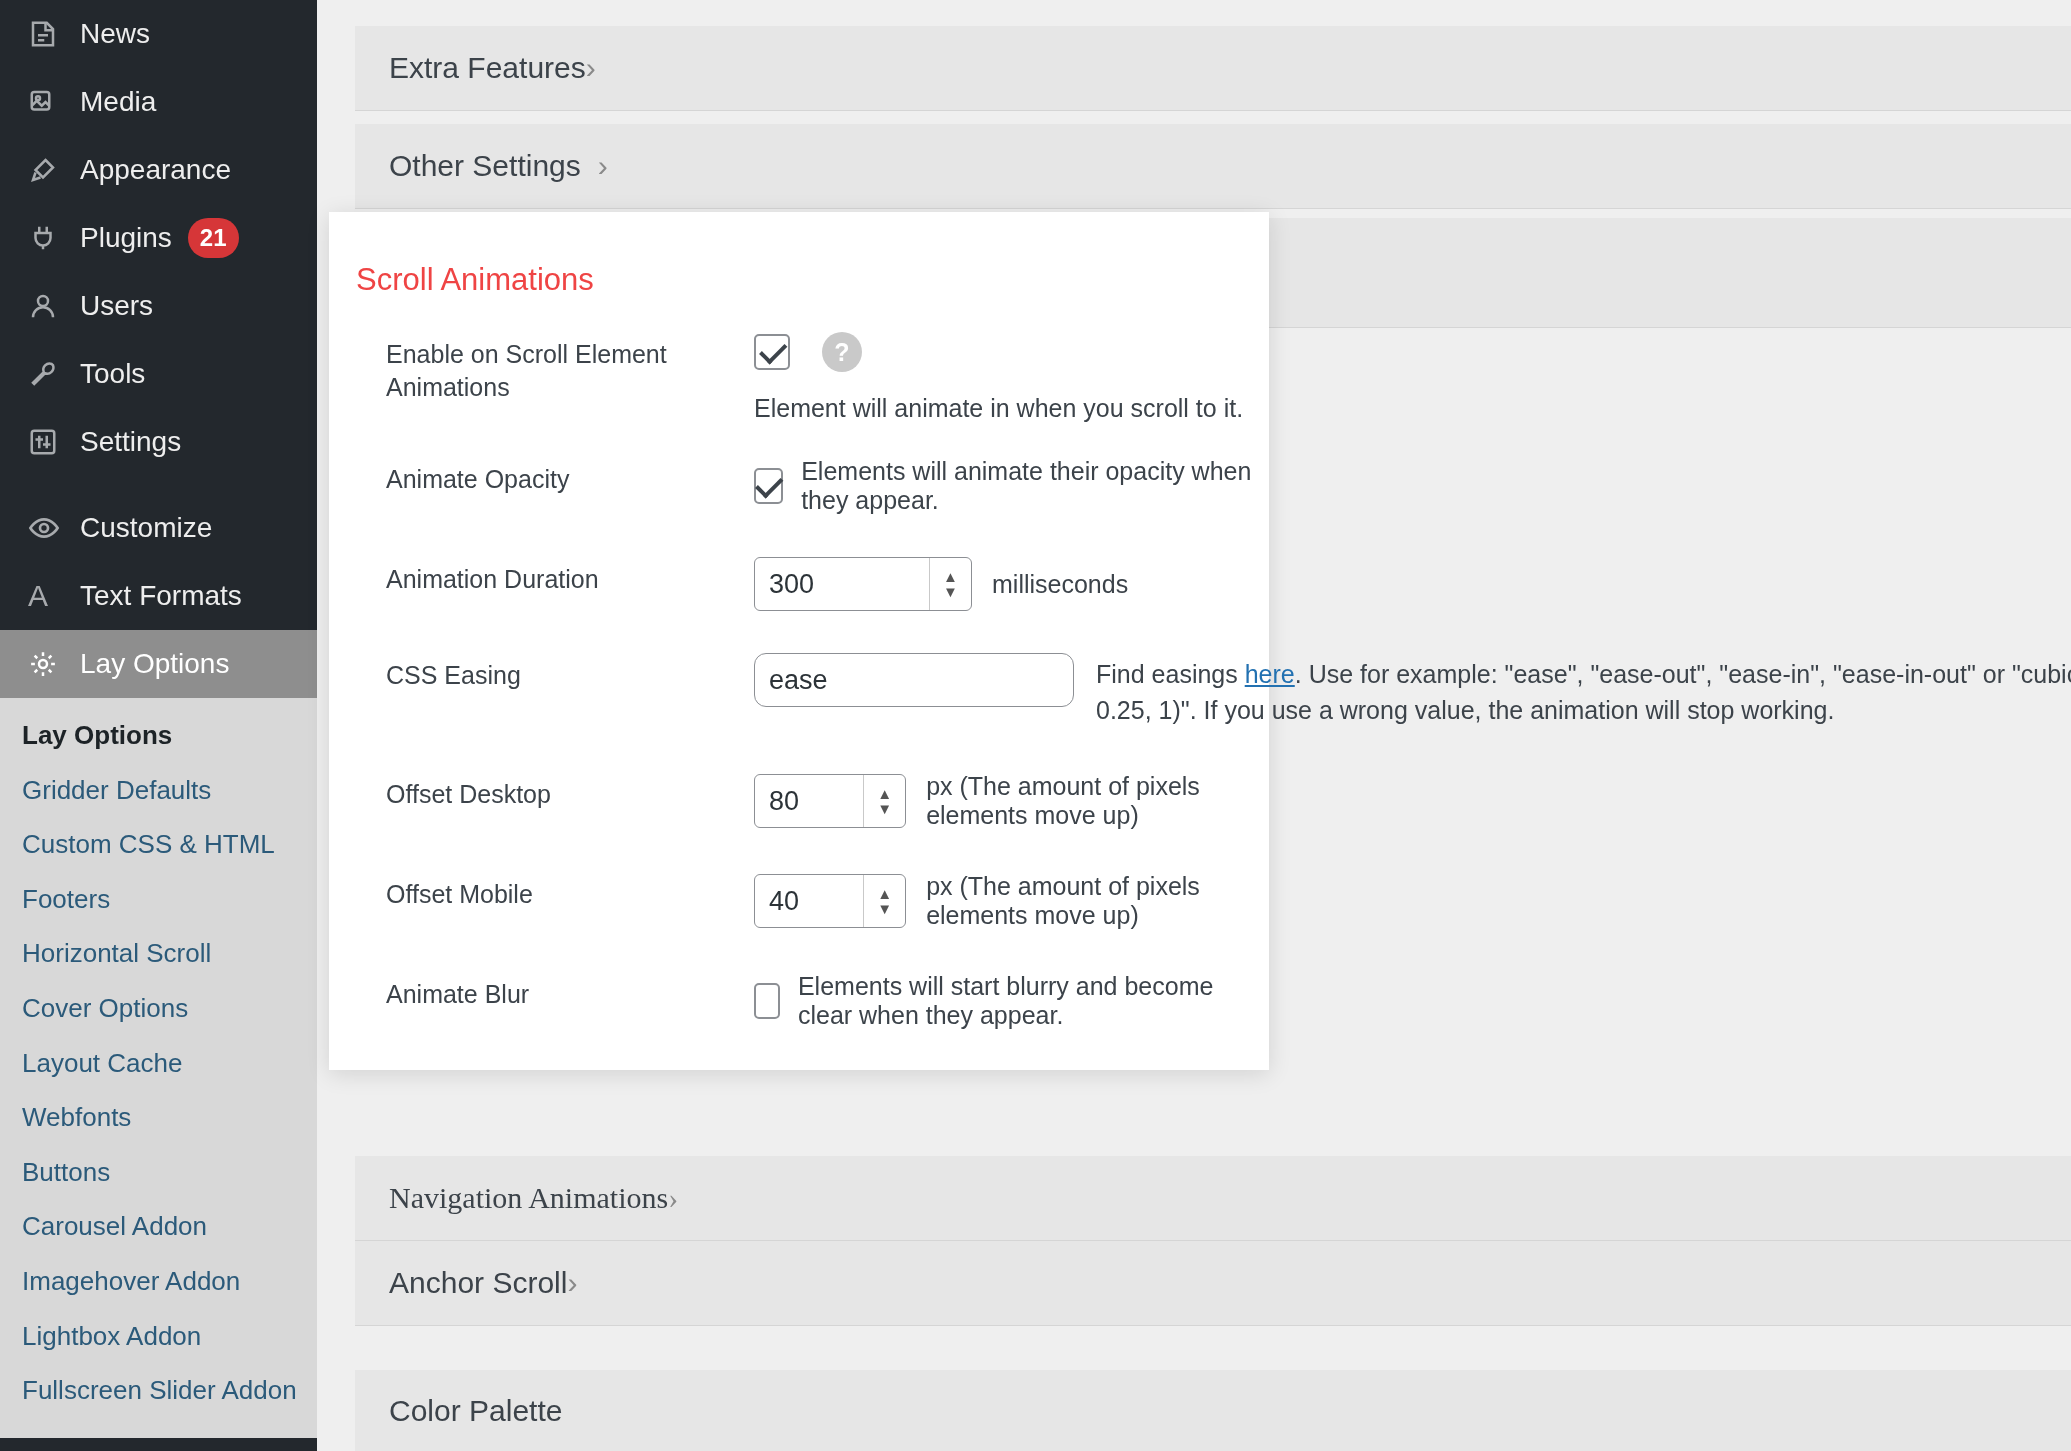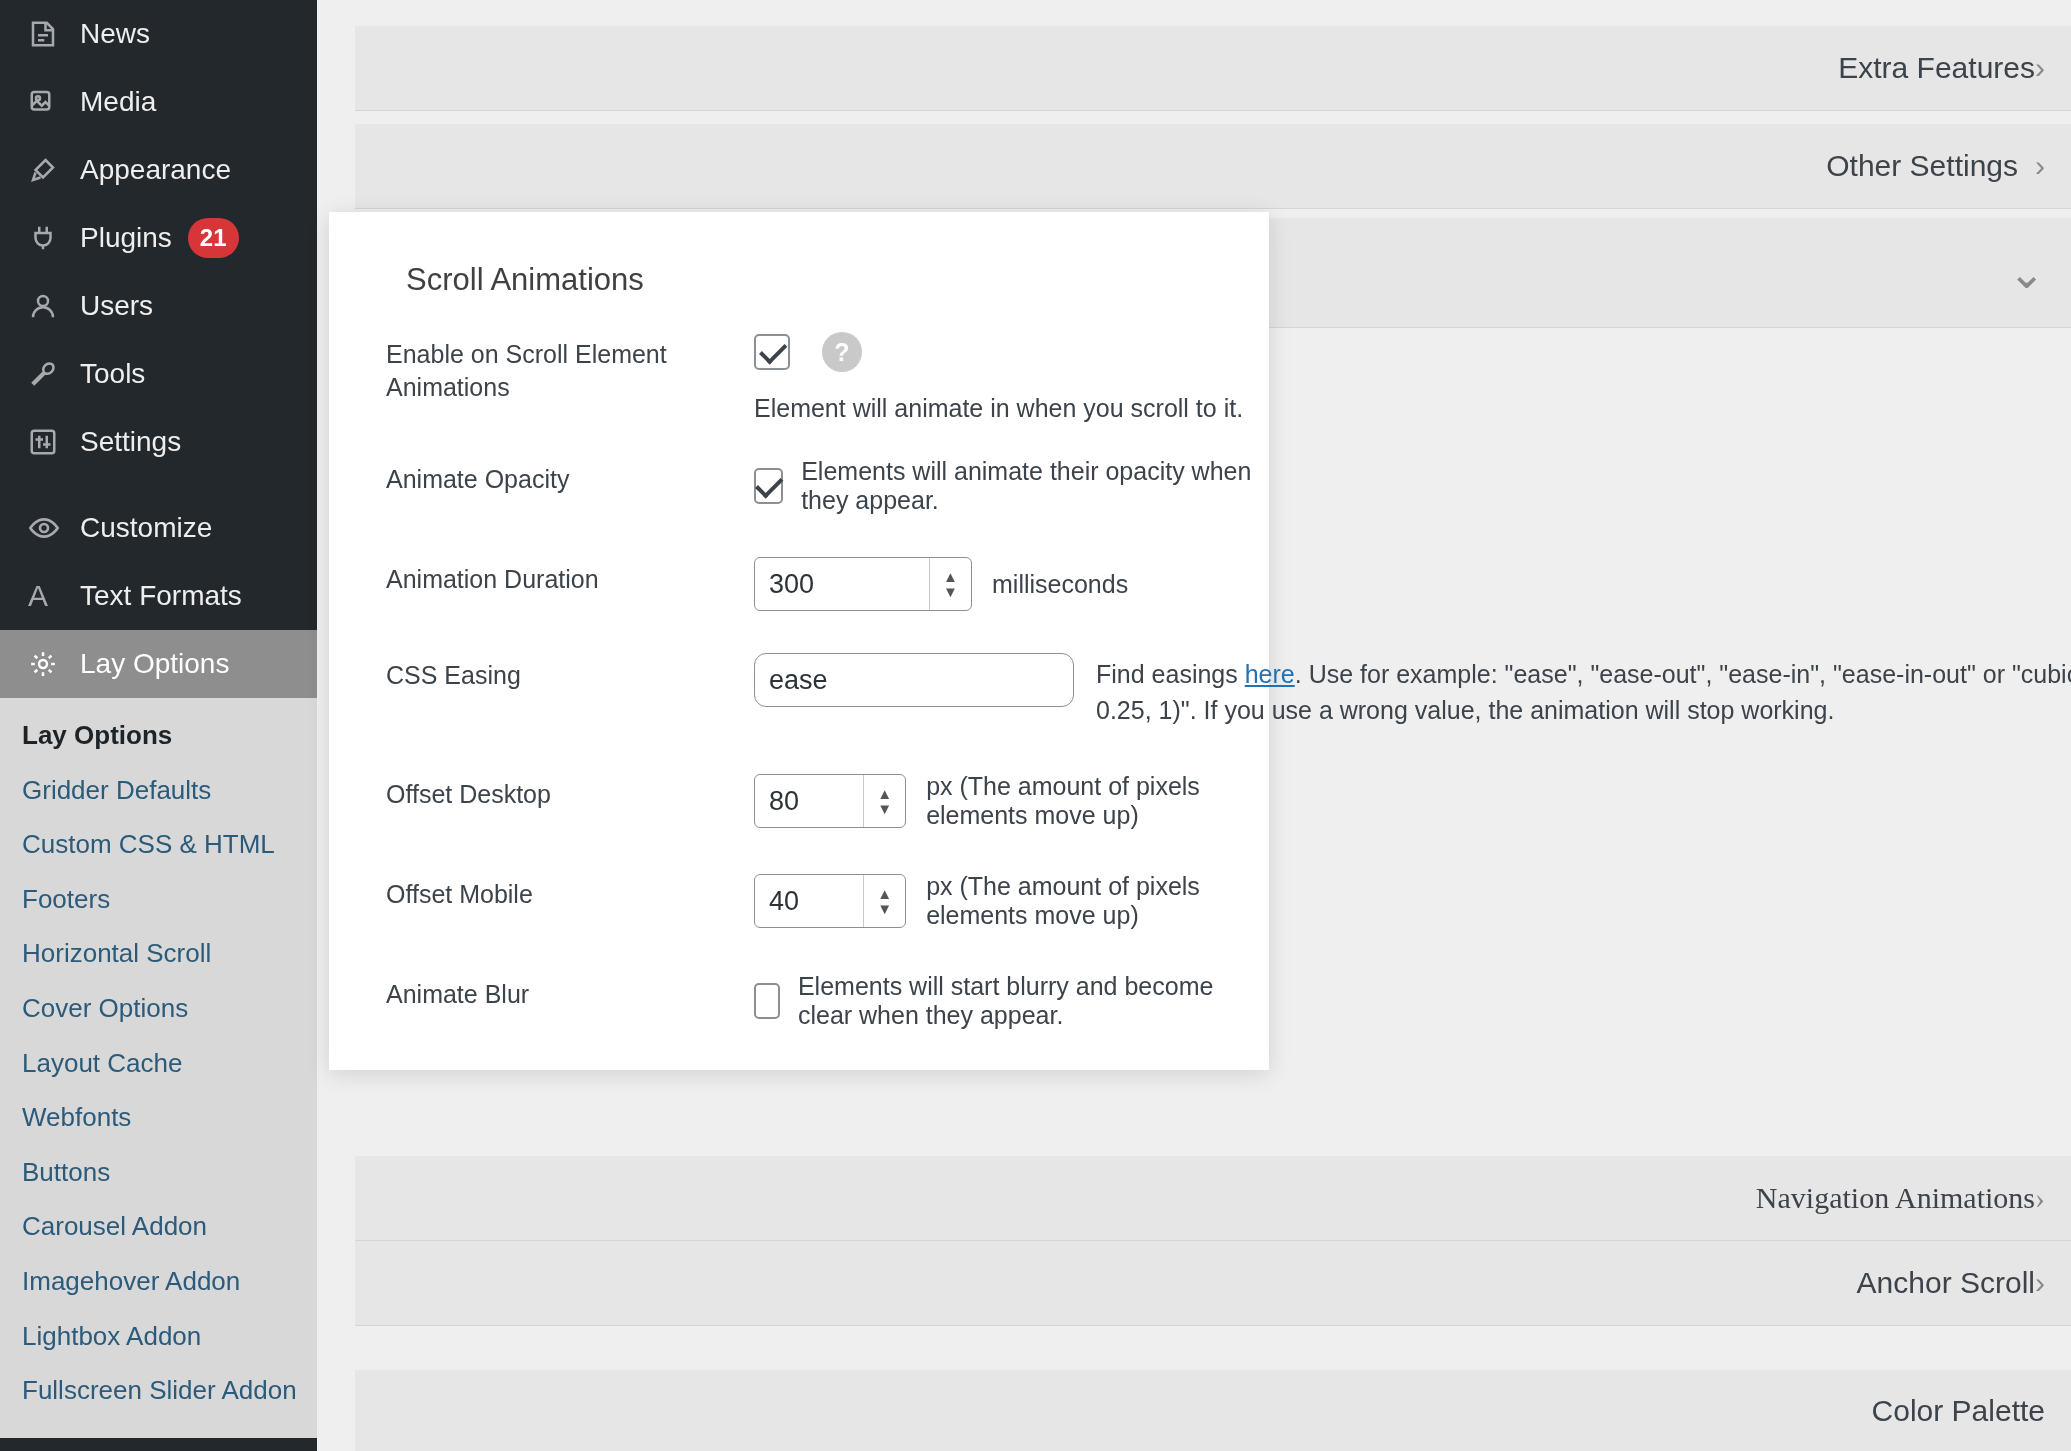--- a/index.html
+++ b/index.html
@@ -94,21 +94,21 @@
   }
 
   .acc-row {
     position: absolute;
     left: 38px;
     right: 0;
     background: #e6e6e6;
     border-bottom: 1px solid #d5d5d5;
     display: flex;
     align-items: center;
-    justify-content: flex-end;
+    justify-content: flex-start;
     padding: 0 26px 0 34px;
     font-size: 30px;
     color: #3c434a;
   }
   .acc-row .chev {
     color: #8a8a8a;
     font-size: 30px;
     font-weight: 300;
   }
 
@@ -118,22 +118,22 @@
     left: 329px;
     top: 212px;
     width: 940px;
     background: #ffffff;
     box-shadow: 0 4px 22px rgba(0,0,0,0.12);
     padding: 0 0 30px 0;
     z-index: 20;
   }
   .panel-title {
     font-size: 31px;
-    color: #404040;
-    padding: 50px 0 34px 77px;
+    color: #ef4444;
+    padding: 50px 0 34px 27px;
   }
   .field-row {
     display: flex;
     align-items: flex-start;
     padding: 0 0 0 57px;
     margin-bottom: 16px;
   }
   .field-label {
     width: 368px;
     flex: 0 0 368px;

